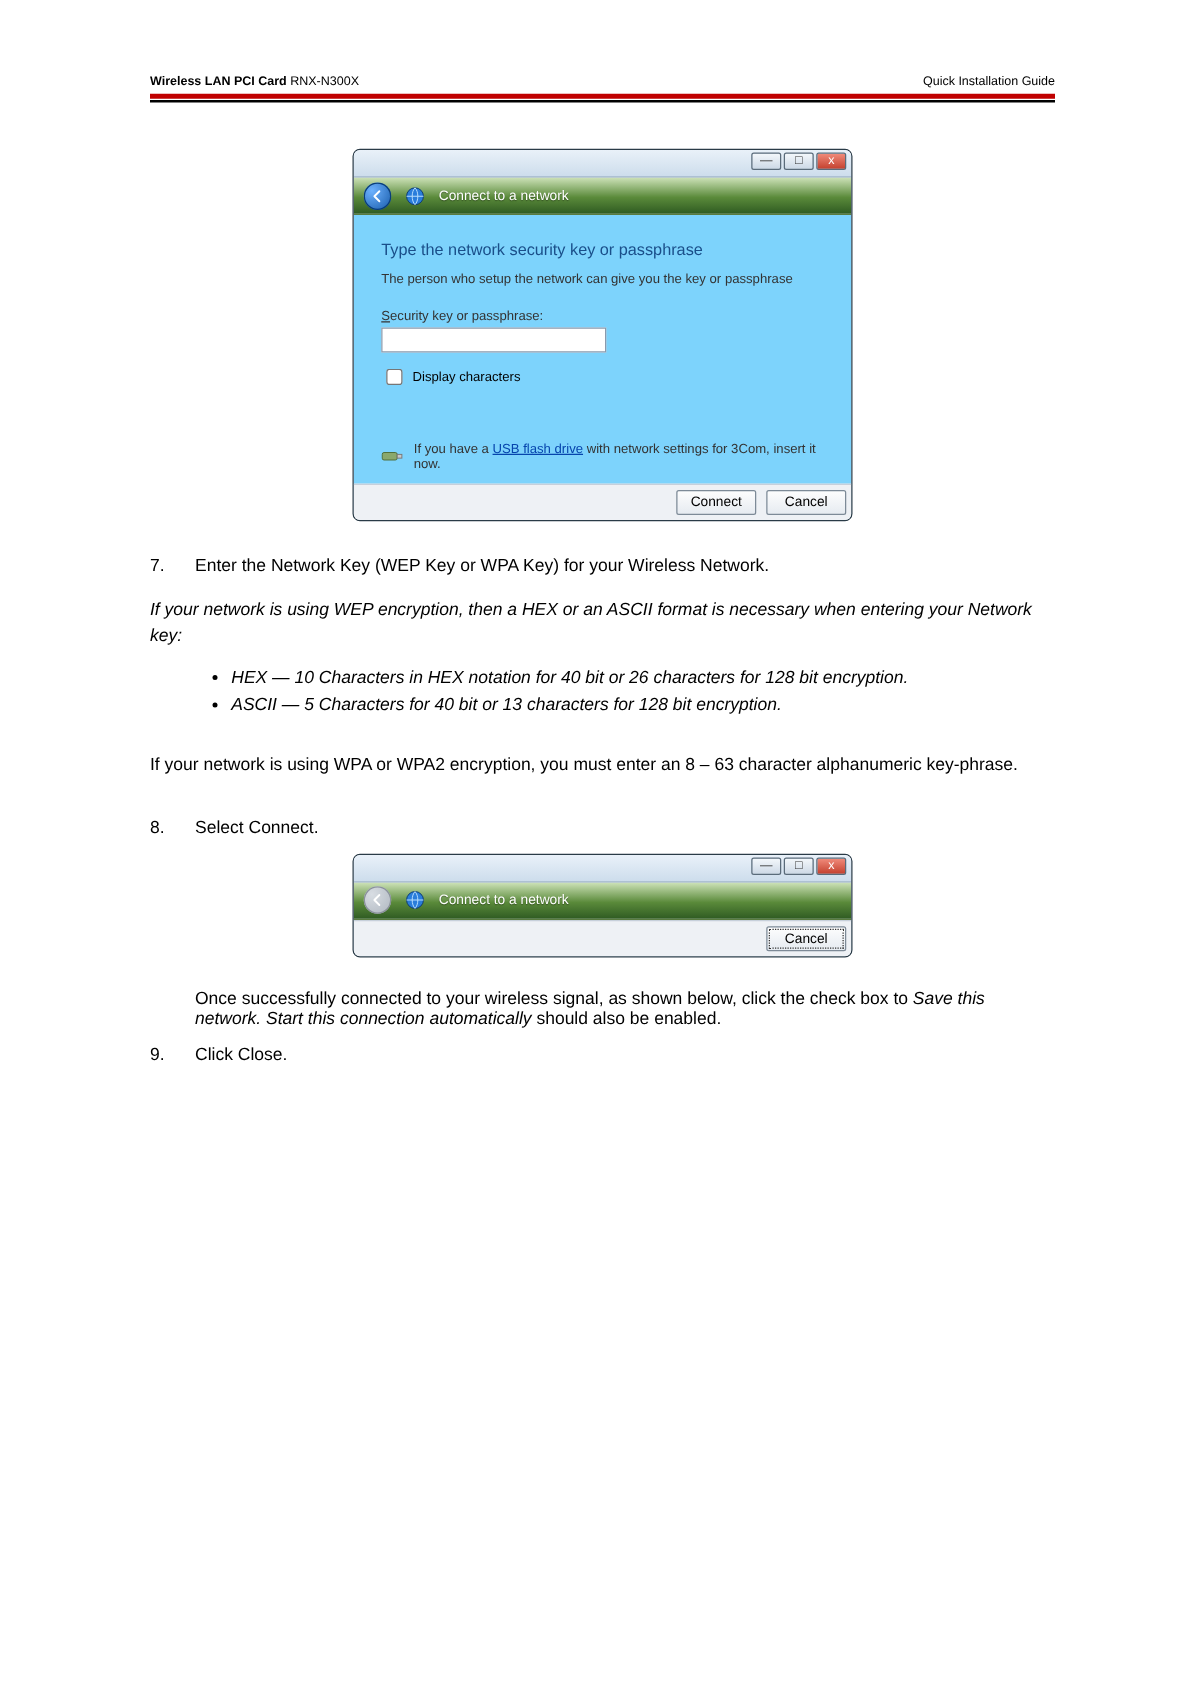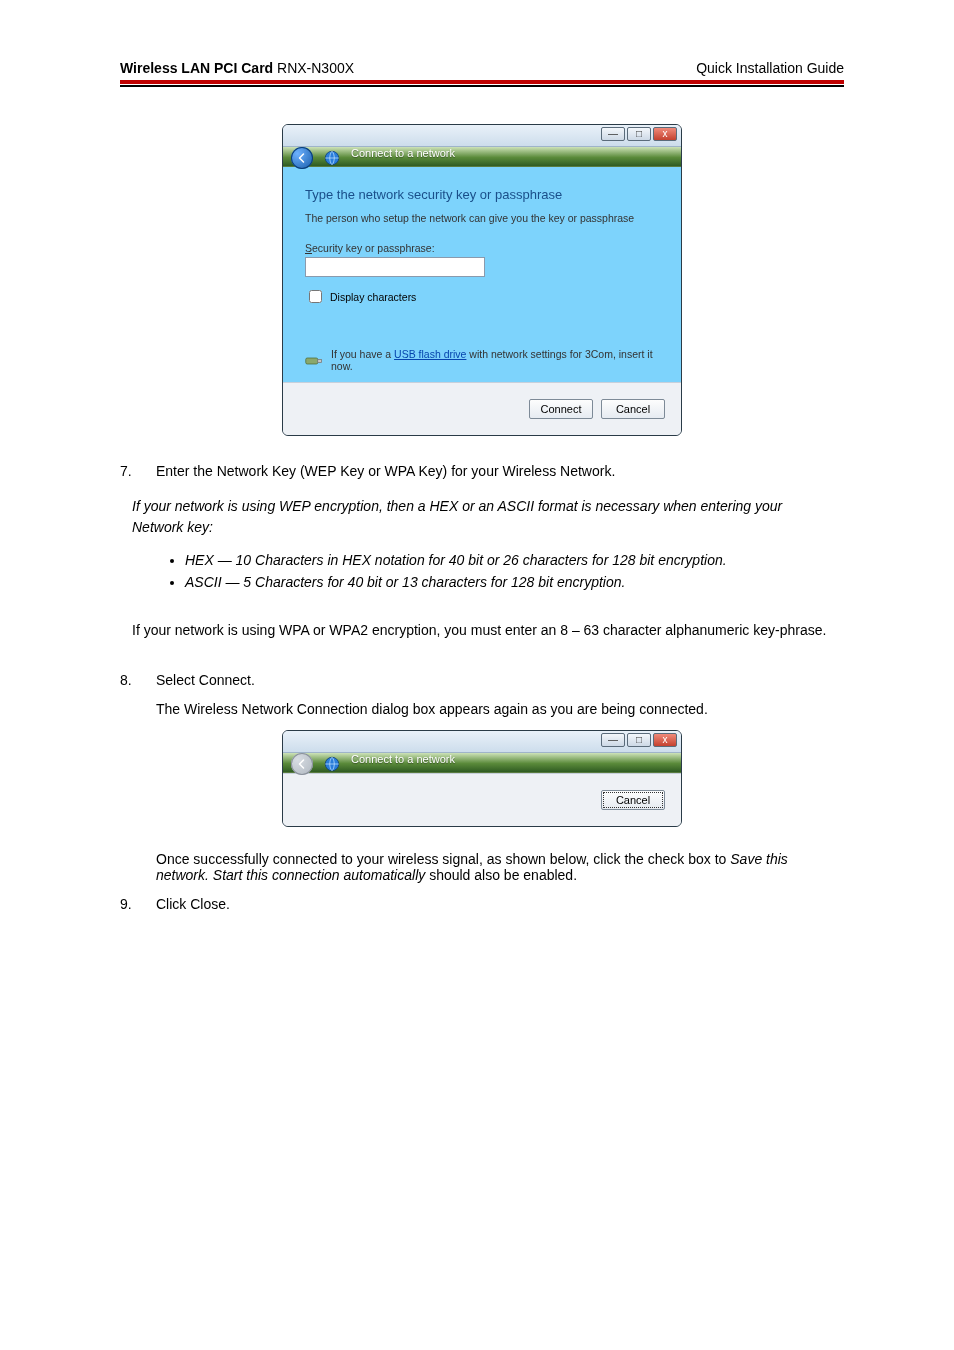--- a/index.html
+++ b/index.html
@@ -25,36 +25,36 @@
     font-family: Arial, Helvetica, sans-serif;
     color: var(--text);
     font-size: 14px;
     padding: 60px 110px 60px 120px;
   }
   
   .doc-header {
     display: flex;
     justify-content: space-between;
     align-items: flex-end;
-    font-size: 14px;
+    font-size: 10px;
     padding-bottom: 4px;
     border-bottom: 4px solid var(--header-accent);
     margin-bottom: 40px;
     position: relative;
   }
   .doc-header::after {
     content: "";
     position: absolute;
     left: 0; right: 0; bottom: -7px;
     height: 2px;
     background: #000;
   }
   .doc-header .left b { font-weight: bold; }
   
-  .para { margin: 14px 12px; line-height: 1.5; }
+  .para { margin: 14px 0; line-height: 1.5; }
   .italic { font-style: italic; }
   ol.num { list-style: none; padding-left: 0; margin: 0; }
   ol.num > li {
     display: grid;
     grid-template-columns: 28px 1fr;
     column-gap: 8px;
     margin: 10px 0;
     line-height: 1.6;
   }
   ol.num > li .n { }
@@ -95,23 +95,23 @@
     border-radius: 2px;
     font-size: 10px; line-height: 12px; text-align: center;
     background: linear-gradient(#f3f7fb, #cdd9e6);
     color: #333;
   }
   .win .winbtns .wb.close {
     background: linear-gradient(#f08a7a, #c4412f);
     color: #fff;
   }
   .win .breadcrumb {
-    height: 20px;
+    height: 30px;
     background: linear-gradient(180deg, var(--vista-green1) 0%, var(--vista-green2) 55%, var(--vista-green3) 100%);
-    display: flex; gap: 8px;
+    display: flex; align-items: center; gap: 8px;
     padding: 0 8px;
     color: #fff;
     border-bottom: 1px solid #597b3f;
   }
   .bc-back, .bc-icon {
     width: 22px; height: 22px; border-radius: 50%;
     display: inline-flex; align-items: center; justify-content: center;
   }
   .bc-back {
     background: radial-gradient(circle at 30% 30%, #6db2ff, #1558a6);
@@ -155,21 +155,21 @@
   .usb-note {
     display: flex; gap: 8px; align-items: flex-end; margin-top: 42px;
     font-size: 10.5px; color: #333;
     font-family: "Segoe UI", Tahoma, sans-serif;
   }
   .usb-note a { color: var(--link); text-decoration: underline; }
   .usb-note .usb-ic { font-size: 16px; color: #6a8b5a; }
   .win .footer {
     background: #eef1f5;
     border-top: 1px solid #c7d0db;
-    padding: 16px;
+    padding: 4px;
     display: flex; justify-content: flex-end; gap: 8px;
   }
   .winbtn {
     min-width: 64px; height: 20px;
     border: 1px solid #7d8a97;
     background: linear-gradient(#fdfdfd, #e6ebf1);
     font-size: 11px;
     font-family: "Segoe UI", Tahoma, sans-serif;
     border-radius: 2px;
     cursor: pointer;
@@ -273,21 +273,20 @@
   </li>
 </ul>
 
 <p class="para" style="margin-top:30px;">If your network is using WPA or WPA2 encryption, you must enter an 8 – 63 character alphanumeric key-phrase.</p>
 
 <ol class="num" style="margin-top:28px;">
   <li>
     <span class="n">8.</span>
     <span class="body">
       <span>Select Connect.</span>
-      <div class="indent-block" style="padding-left:0;margin-top:6px;">The Wireless Network Connection dialog box appears again as you are being connected.</div>
     </span>
   </li>
 </ol>
 
 <div class="win">
   <div class="titlebar">
     <div class="winbtns">
       <div class="wb">—</div>
       <div class="wb">□</div>
       <div class="wb close">x</div>

